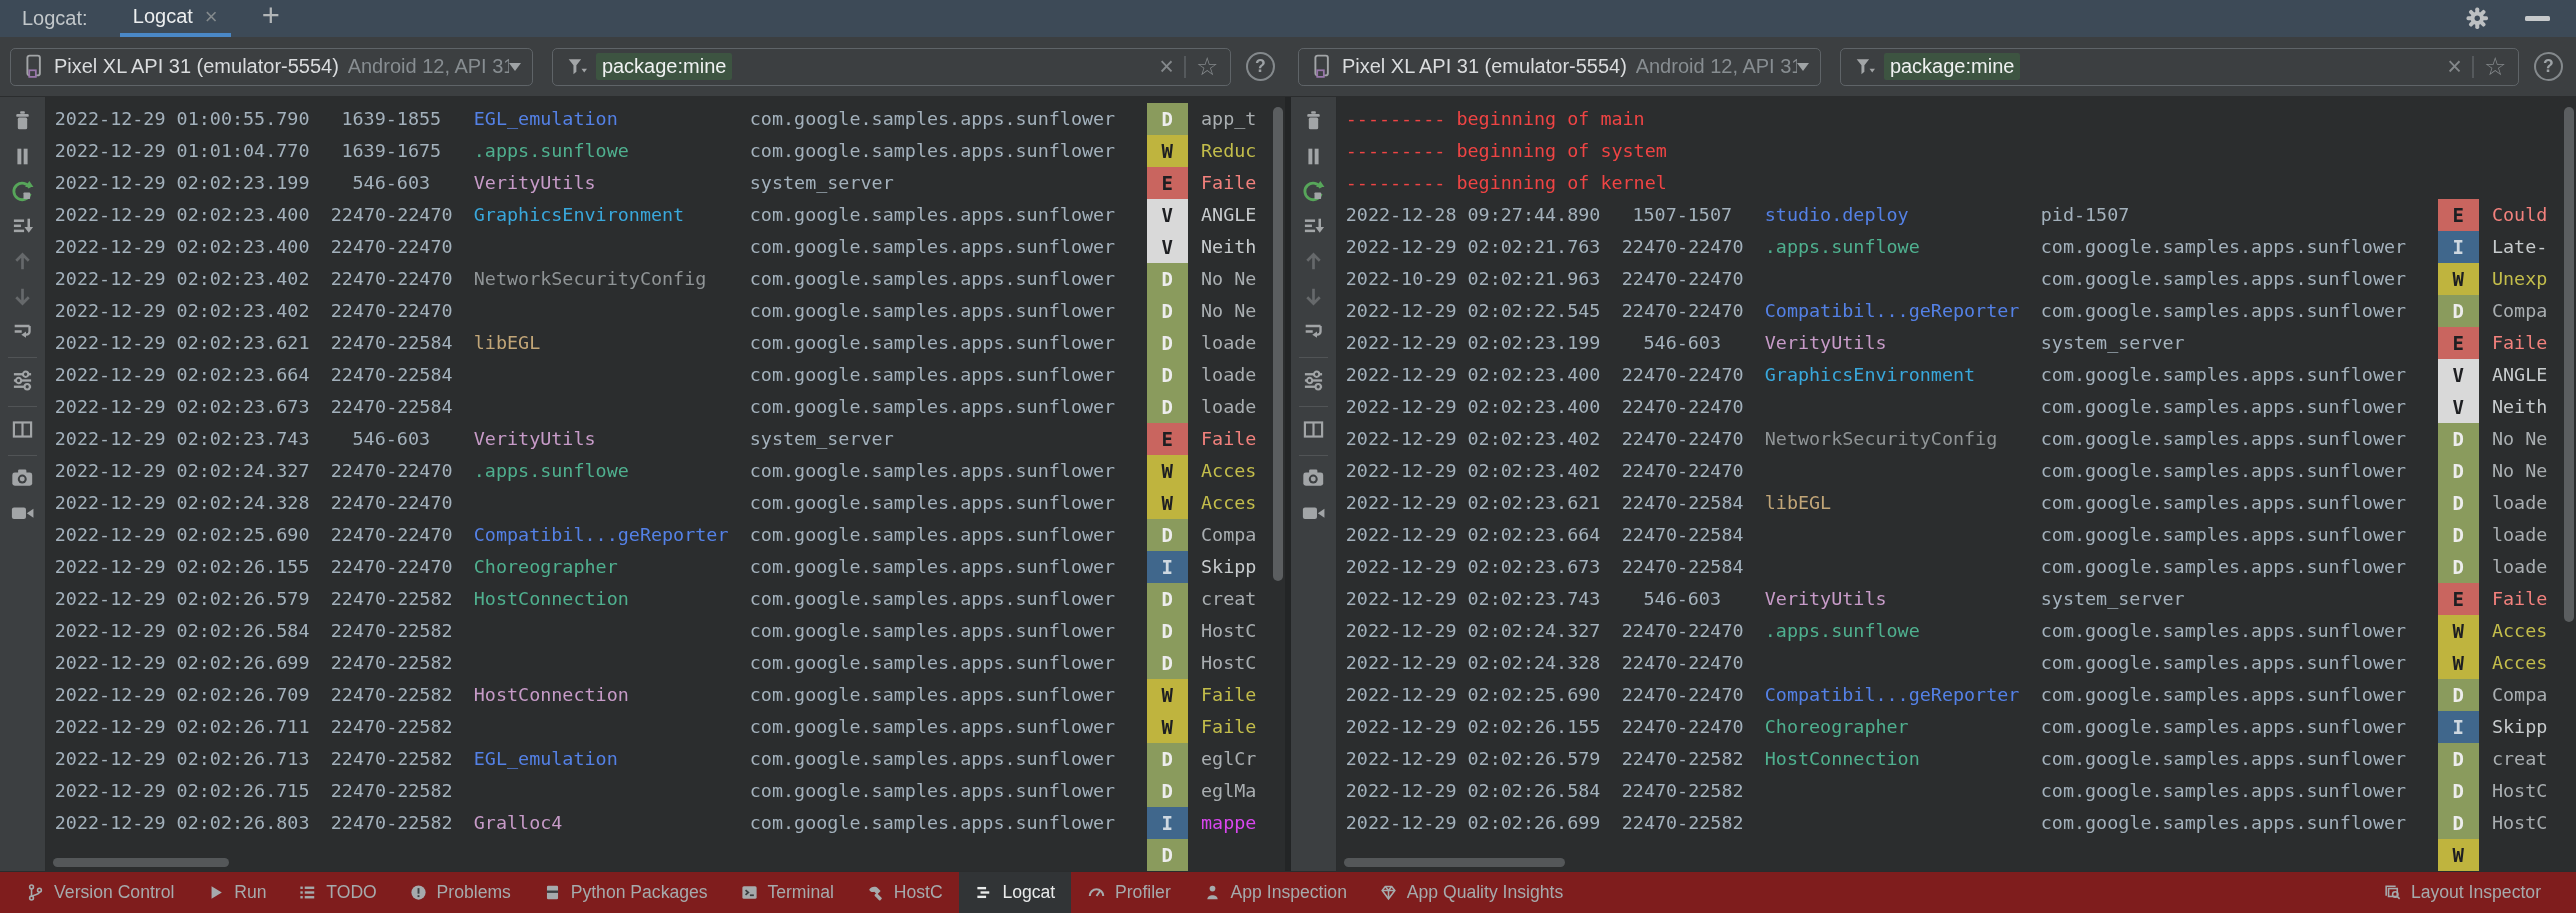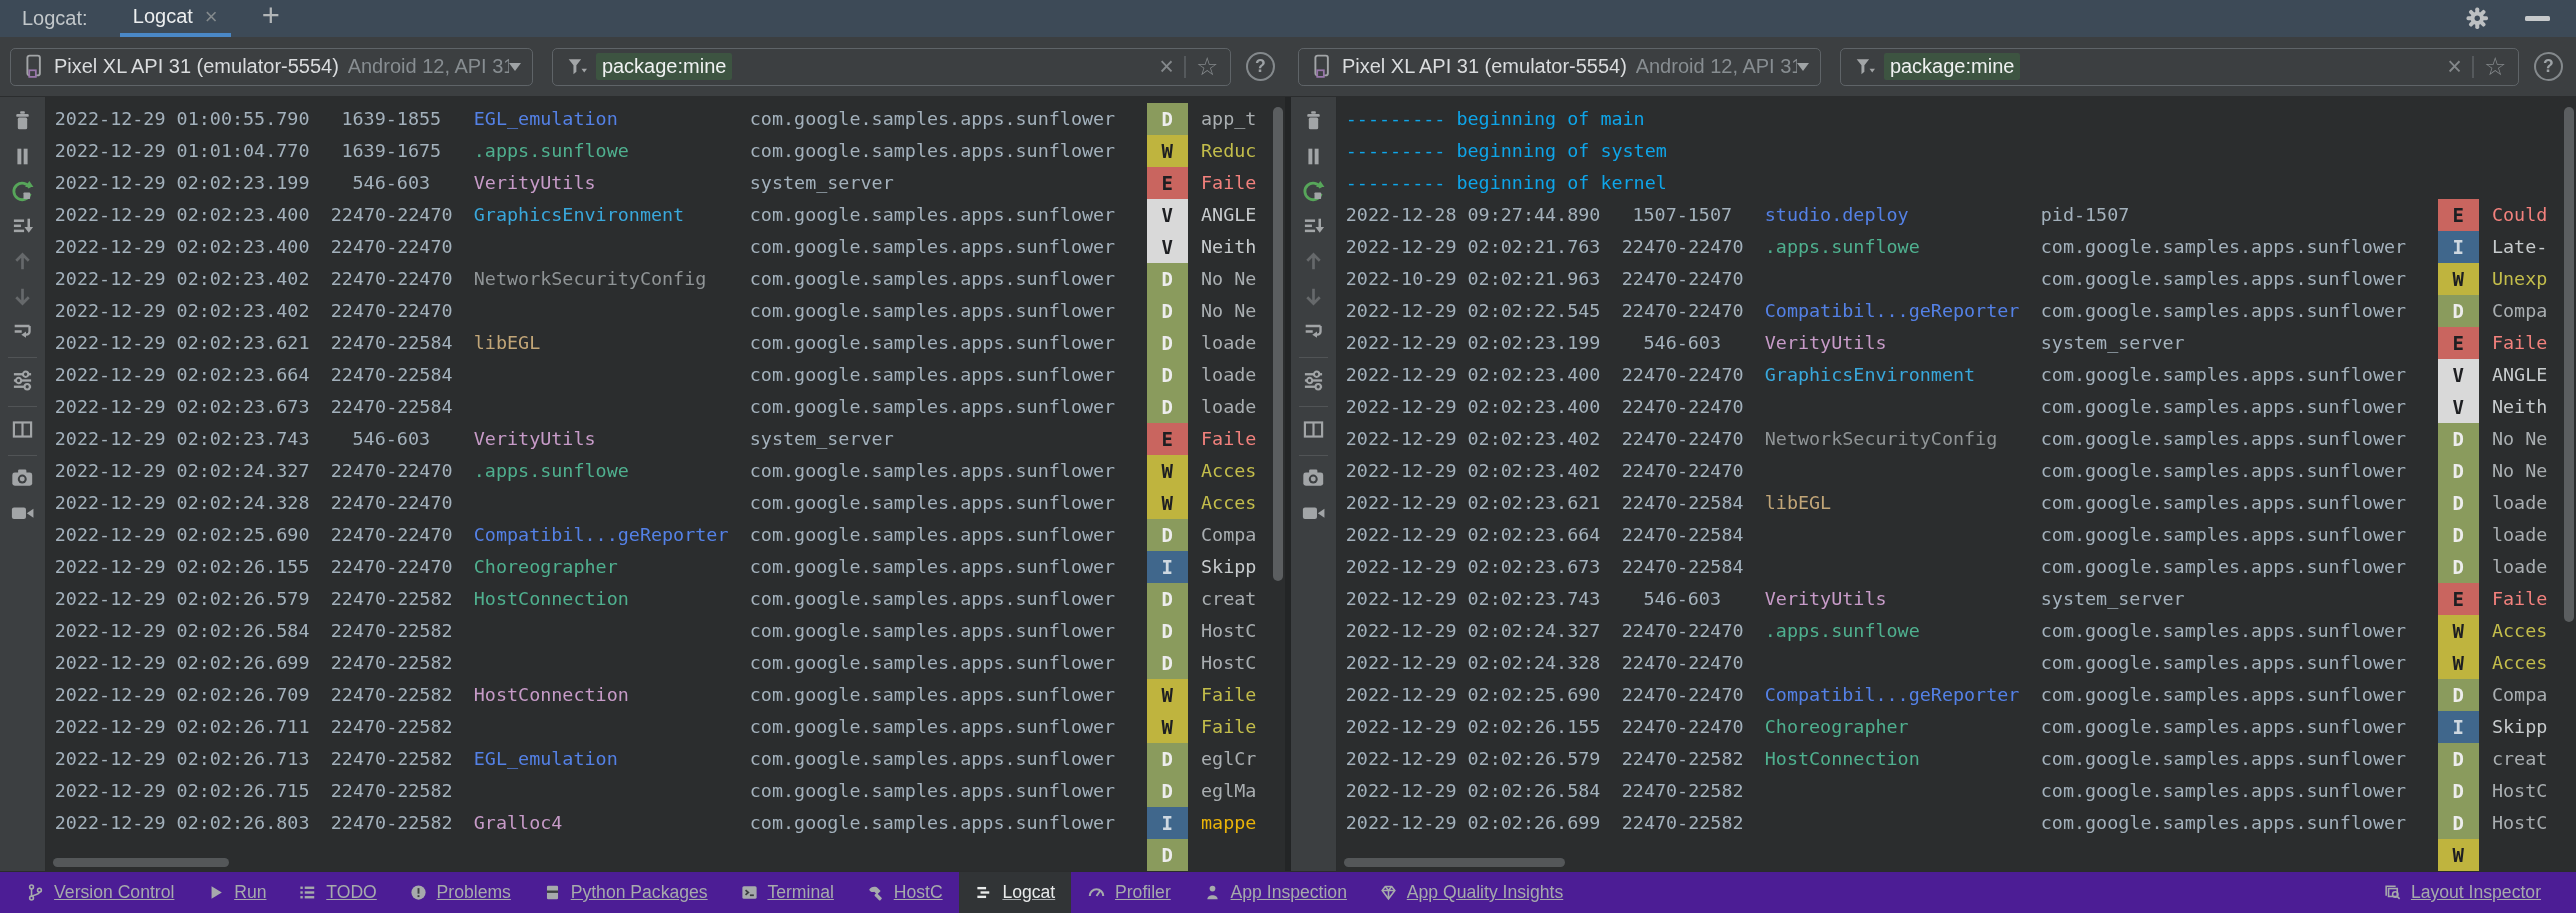--- a/index.html
+++ b/index.html
@@ -39,26 +39,26 @@
   .tb-sep{width:29px;height:0;border-top:1.5px solid #515456;margin:6.6px 0;flex:none;}
   .divider{width:5.9px;background:#232526;flex:none;}
   .log-pane{flex:1;position:relative;background:#2B2D2E;overflow:hidden;min-width:0;}
   .rows{position:absolute;left:0;right:0;top:5.9px;font-family:"DejaVu Sans Mono",monospace;font-size:18.4px;}
   .log-row{display:grid;grid-template-columns:276px 121px 22px 276px 397px 41px 1fr;height:32px;align-items:center;padding-left:8.8px;}
   .c-time,.c-pid,.c-pkg{color:#A3B1BC;white-space:pre;overflow:hidden;}
   .c-pid{text-align:center;}
   .c-tag{white-space:pre;overflow:hidden;}
   .c-badge{align-self:stretch;display:flex;align-items:center;justify-content:center;font-weight:bold;font-size:19px;}
   .c-msg{white-space:pre;overflow:hidden;padding-left:13.2px;}
-  .banner{grid-column:1/6;color:#0ea5e9;white-space:pre;}
+  .banner{grid-column:1/6;color:#ef4444;white-space:pre;}
   .vscroll{position:absolute;right:2.2px;width:10.3px;border-radius:5.1px;background:#5B5E60;}
   .hscroll{position:absolute;bottom:3.7px;height:9.6px;border-radius:5.1px;background:#545759;}
 
   
-  .statusbar{height:41px;flex:none;background:#4c1d95;border-top:0.7px solid #2A2C2D;display:flex;align-items:center;font-size:17.6px;color:#A6AAAC;text-decoration:underline;}
+  .statusbar{height:41px;flex:none;background:#7f1d1d;border-top:0.7px solid #2A2C2D;display:flex;align-items:center;font-size:17.6px;color:#A6AAAC;}
   .sb-left{display:flex;align-items:center;height:100%;margin-left:10.3px;}
   .sb-item{display:flex;align-items:center;gap:8.8px;padding:0 16px;height:100%;color:#A6AAAC;cursor:default;}
   .sb-item.selected{background:#313436;color:#E9EBEB;}
   .sb-right{margin-left:auto;display:flex;align-items:center;height:100%;margin-right:19px;}
   svg{display:block;}
 </style>
 </head>
 <body>
 
 <div class="app">
@@ -453,21 +453,21 @@
             <div class="c-badge" style="background: rgb(138, 155, 93); color: rgb(237, 237, 237);">D</div>
             <div class="c-msg" style="color: rgb(169, 174, 177);">eglMa</div>
           </div>
           <div class="log-row">
             <div class="c-time">2022-12-29 02:02:26.803</div>
             <div class="c-pid">22470-22582</div>
             <div></div>
             <div class="c-tag" style="color: rgb(199, 155, 200);">Gralloc4</div>
             <div class="c-pkg">com.google.samples.apps.sunflower</div>
             <div class="c-badge" style="background: rgb(64, 103, 140); color: rgb(207, 216, 224);">I</div>
-            <div class="c-msg" style="color: #eab308;">mappe</div>
+            <div class="c-msg" style="color: #d946ef;">mappe</div>
           </div>
           <div class="log-row">
             <div class="c-time"></div>
             <div class="c-pid"></div>
             <div></div>
             <div class="c-tag"></div>
             <div class="c-pkg"></div>
             <div class="c-badge" style="background: rgb(138, 155, 93); color: rgb(237, 237, 237);">D</div>
             <div class="c-msg" style="color: rgb(169, 174, 177);"></div>
           </div>

